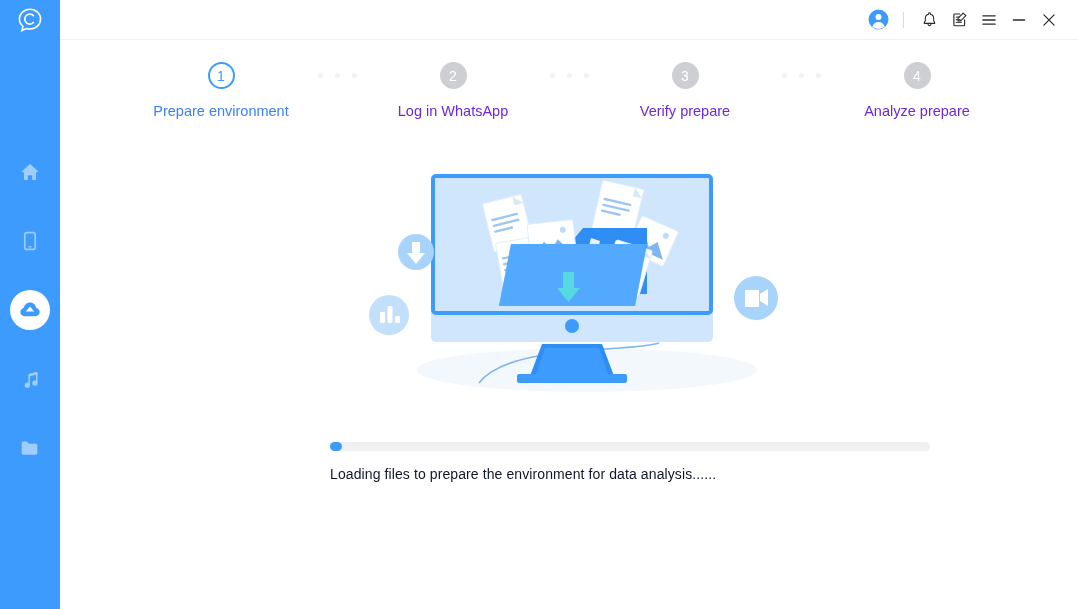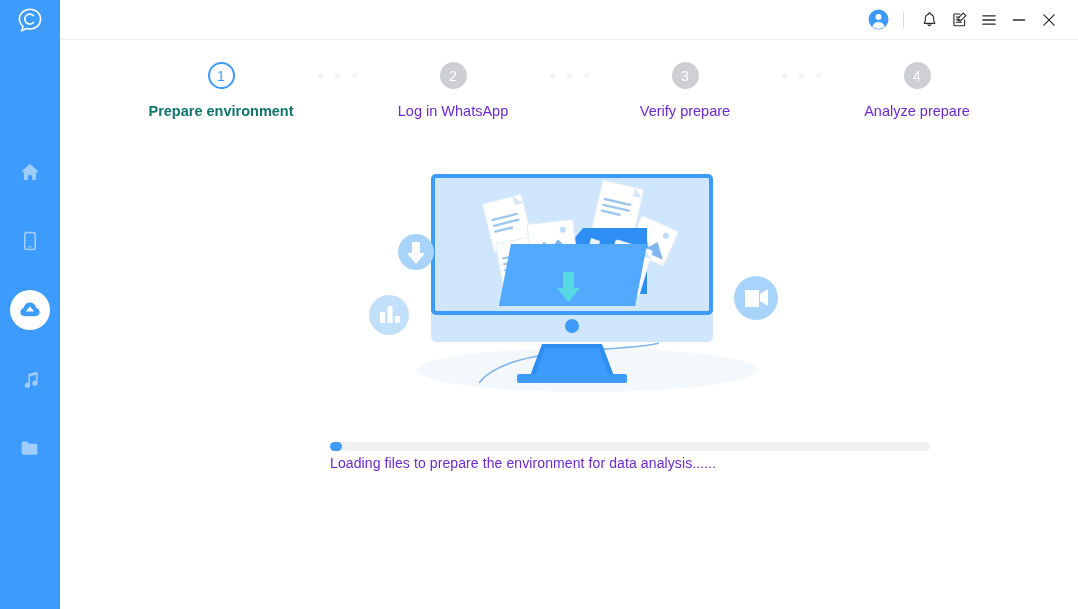--- a/index.html
+++ b/index.html
@@ -125,22 +125,22 @@
     color: #ffffff;
     border: 2px solid #cdcfd2;
     font-weight: 400;
   }
   .step-label {
     margin-top: 14px;
     font-size: 14.5px;
     white-space: nowrap;
   }
   .step.current .step-label {
-    color: #0f766e;
-    font-weight: bold;
+    color: #3b82f6;
+    font-weight: normal;
   }
   .step.pending .step-label {
     color: #6d28d9;
     font-weight: normal;
   }
   .step-sep {
     width: 68px;
     flex: 0 0 68px;
     display: flex;
     align-items: center;
@@ -178,23 +178,23 @@
     border-radius: 5px;
   }
   .progress-fill {
     position: absolute;
     left: 0; top: 0;
     height: 9px;
     border-radius: 5px;
     background: #3d9bfd;
   }
   .progress-text {
-    margin-top: 4px;
+    margin-top: 15px;
     font-size: 14px;
-    color: #6d28d9;
+    color: #0f172a;
     letter-spacing: 0.1px;
   }
 </style>
 </head>
 <body>
 
 <div id="app">
 
   <div class="sidebar">
 

